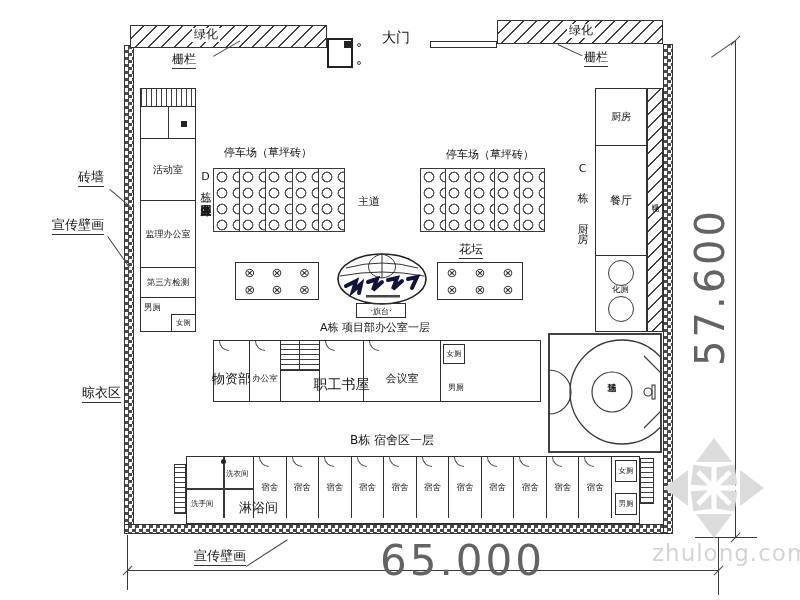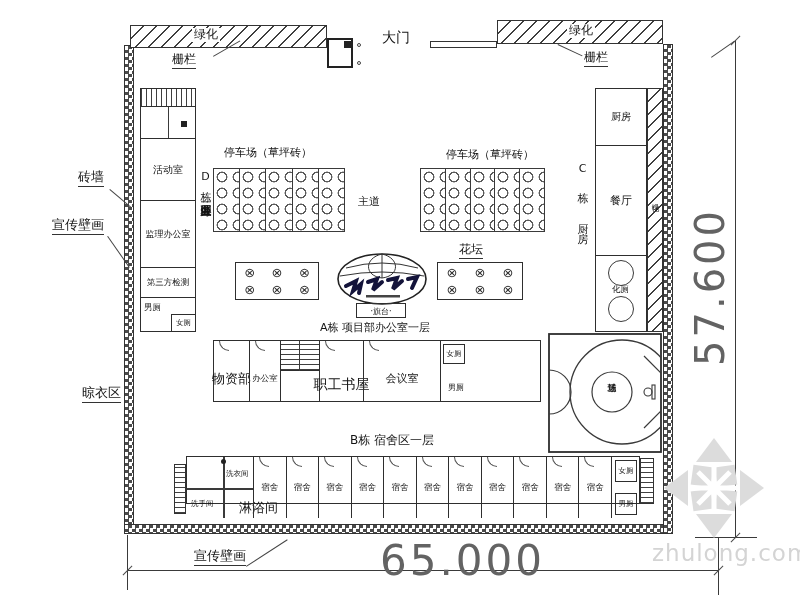--- a/index.html
+++ b/index.html
@@ -209,21 +209,21 @@
       <div class="abs" style="left:12px;top:40px;width:26px;height:26px;border:1.3px solid #3a3a3a;border-radius:50%"></div>
       <span class="rlbl abs" style="font-size:8.5px;left:16px;top:28px;background:transparent">化厕</span>
     </div>
   </div>
   <div class="abs hatchd" style="left:647px;top:88px;width:16px;height:244px"></div>
   <div class="abs vlbl" style="left:650px;top:198px;font-size:7.5px;background:#fff">绿化</div>
   <div class="abs vlbl" style="left:574px;top:162px;height:172px;font-size:11px;letter-spacing:9px">C栋 厨房</div>
 
   <div class="abs lbl" style="left:350px;top:434px;font-size:12px">B栋 宿舍区一层</div>
   <div class="abs hatchh" style="left:174px;top:464px;width:12px;height:50px;border:1.2px solid #333"></div>
-  <div class="abs room" style="left:186px;top:456px;width:454px;height:48px">
+  <div class="abs room" style="left:186px;top:456px;width:454px;height:68px">
     <div class="abs" style="left:0;top:0;width:66px;height:61px">
       <div class="abs ln" style="left:36px;top:0;width:1.5px;height:100%"></div>
       <div class="abs ln" style="left:0;top:31px;width:66px;height:1.5px"></div>
       <div class="abs" style="left:34px;top:2px;width:5px;height:5px;background:#222;border-radius:50%"></div>
       <span class="rlbl abs" style="font-size:7.5px;left:39px;top:12px">洗衣间</span>
       <span class="rlbl abs" style="font-size:7.5px;left:4px;top:42px">洗手间</span>
       <span class="rlbl abs" style="font-size:13px;left:52px;top:42px">淋浴间</span>
     </div>
     <div class="abs" style="left:66px;top:0;width:358px;height:61px;display:flex;border-left:1.5px solid #2e2e2e">
       <div class="dorm">

